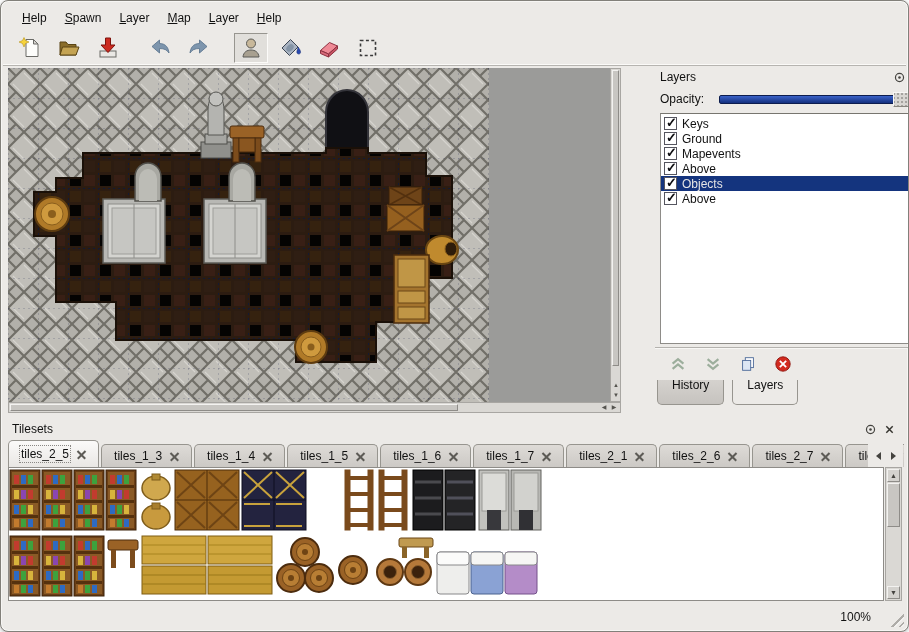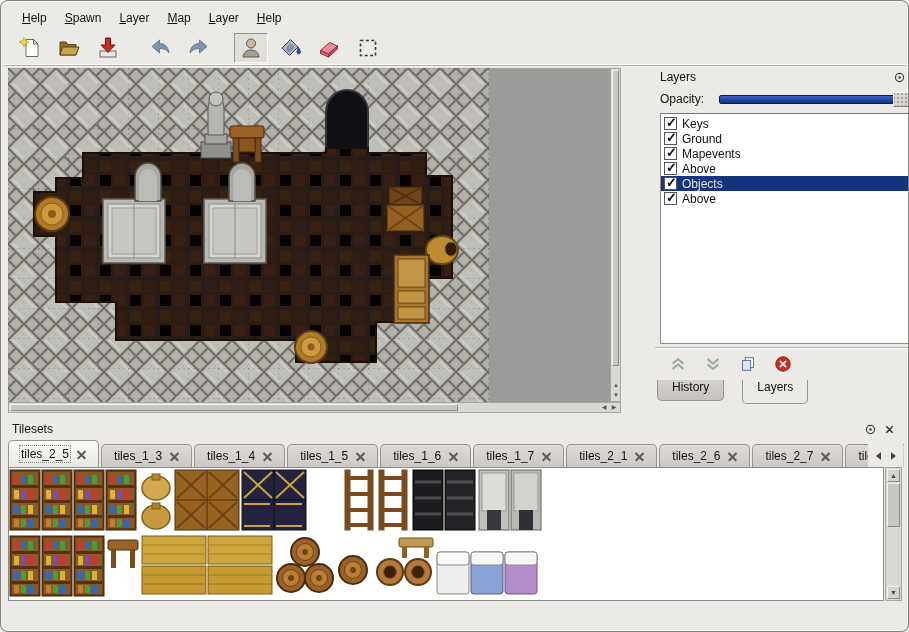--- a/index.html
+++ b/index.html
@@ -46,21 +46,21 @@
   .layer-list { margin:2px 7px 0 7px; height:231px; background:#fff; border:1px solid #8e8c88; border-top-color:#77756f; padding-top:2px; overflow:hidden; }
   .layer-row { display:flex; align-items:center; height:15px; padding-left:3px; gap:5px; }
   .layer-row.selected { background:#14347e; color:#e5e5e5; }
   .checkbox { width:13px; height:13px; background:#fff; border:1px solid #55555f; position:relative; flex:none; }
   .checkbox.checked::after { content:"✓"; position:absolute; left:1px; top:-3px; font-size:13px; font-weight:bold; color:#0e0e12; }
   .layer-btns { display:flex; align-items:center; gap:13px; height:33px; padding-left:12px; margin:3px 2px 0 2px;
                 border-top:1px solid #b4b2ae; box-shadow:0 1px 0 #f8f7f5 inset; }
   .layer-btn { width:22px; height:22px; display:flex; align-items:center; justify-content:center; }
   .layer-btn svg { width:18px; height:18px; display:block; }
   .panel-tabs { display:flex; padding-left:4px; height:27px; align-items:flex-start; }
-  .ptab { display:flex; align-items:flex-start; padding:0 14px; height:21px; margin-right:18px;
+  .ptab { display:flex; align-items:flex-end; padding:12px 14px; height:21px; margin-right:8px;
           background:linear-gradient(#d5d2ce,#c6c3bf); border:1px solid #97958f; border-top:none; border-radius:0 0 5px 5px; }
   .ptab.active { background:#eceae7; height:24px; position:relative; z-index:2; }
   
   .tilesets-panel { position:absolute; left:4px; top:418px; width:899px; height:186px; }
   .ts-tabbar { position:absolute; left:0; right:0; top:20px; height:28px; display:flex; align-items:flex-end; padding-left:3px; overflow:hidden; }
   .ts-tab { display:flex; align-items:center; gap:8px; padding:0 12px; height:23px; margin-right:2px; flex:none;
             background:linear-gradient(#dedbd7,#ccc9c5); border:1px solid #97958f; border-bottom:none; border-radius:5px 5px 0 0; }
   .ts-tab.active { height:27px; background:linear-gradient(#fbfaf9,#e9e7e4); position:relative; z-index:2; }
   .ts-tab.active .ts-tab-label { outline:1px dotted #8a8884; outline-offset:1px; }
   .ts-tab-label { white-space:nowrap; }
@@ -542,14 +542,18 @@
         </g>
       </svg>
     </div>
     <div class="scrollbar ts-vscroll">
       <div class="ts-sb-btn" style="top:1px;">▲</div>
       <div class="sthumb" style="left:1px; top:15px; width:13px; height:44px;"></div>
       <div class="ts-sb-btn" style="bottom:1px;">▼</div>
     </div>
   </div>
 
+  <div class="statusbar">
+    <span class="status-zoom">100%</span>
+    <div class="resize-grip"></div>
+  </div>
 
 </div>
 
 </body></html>

